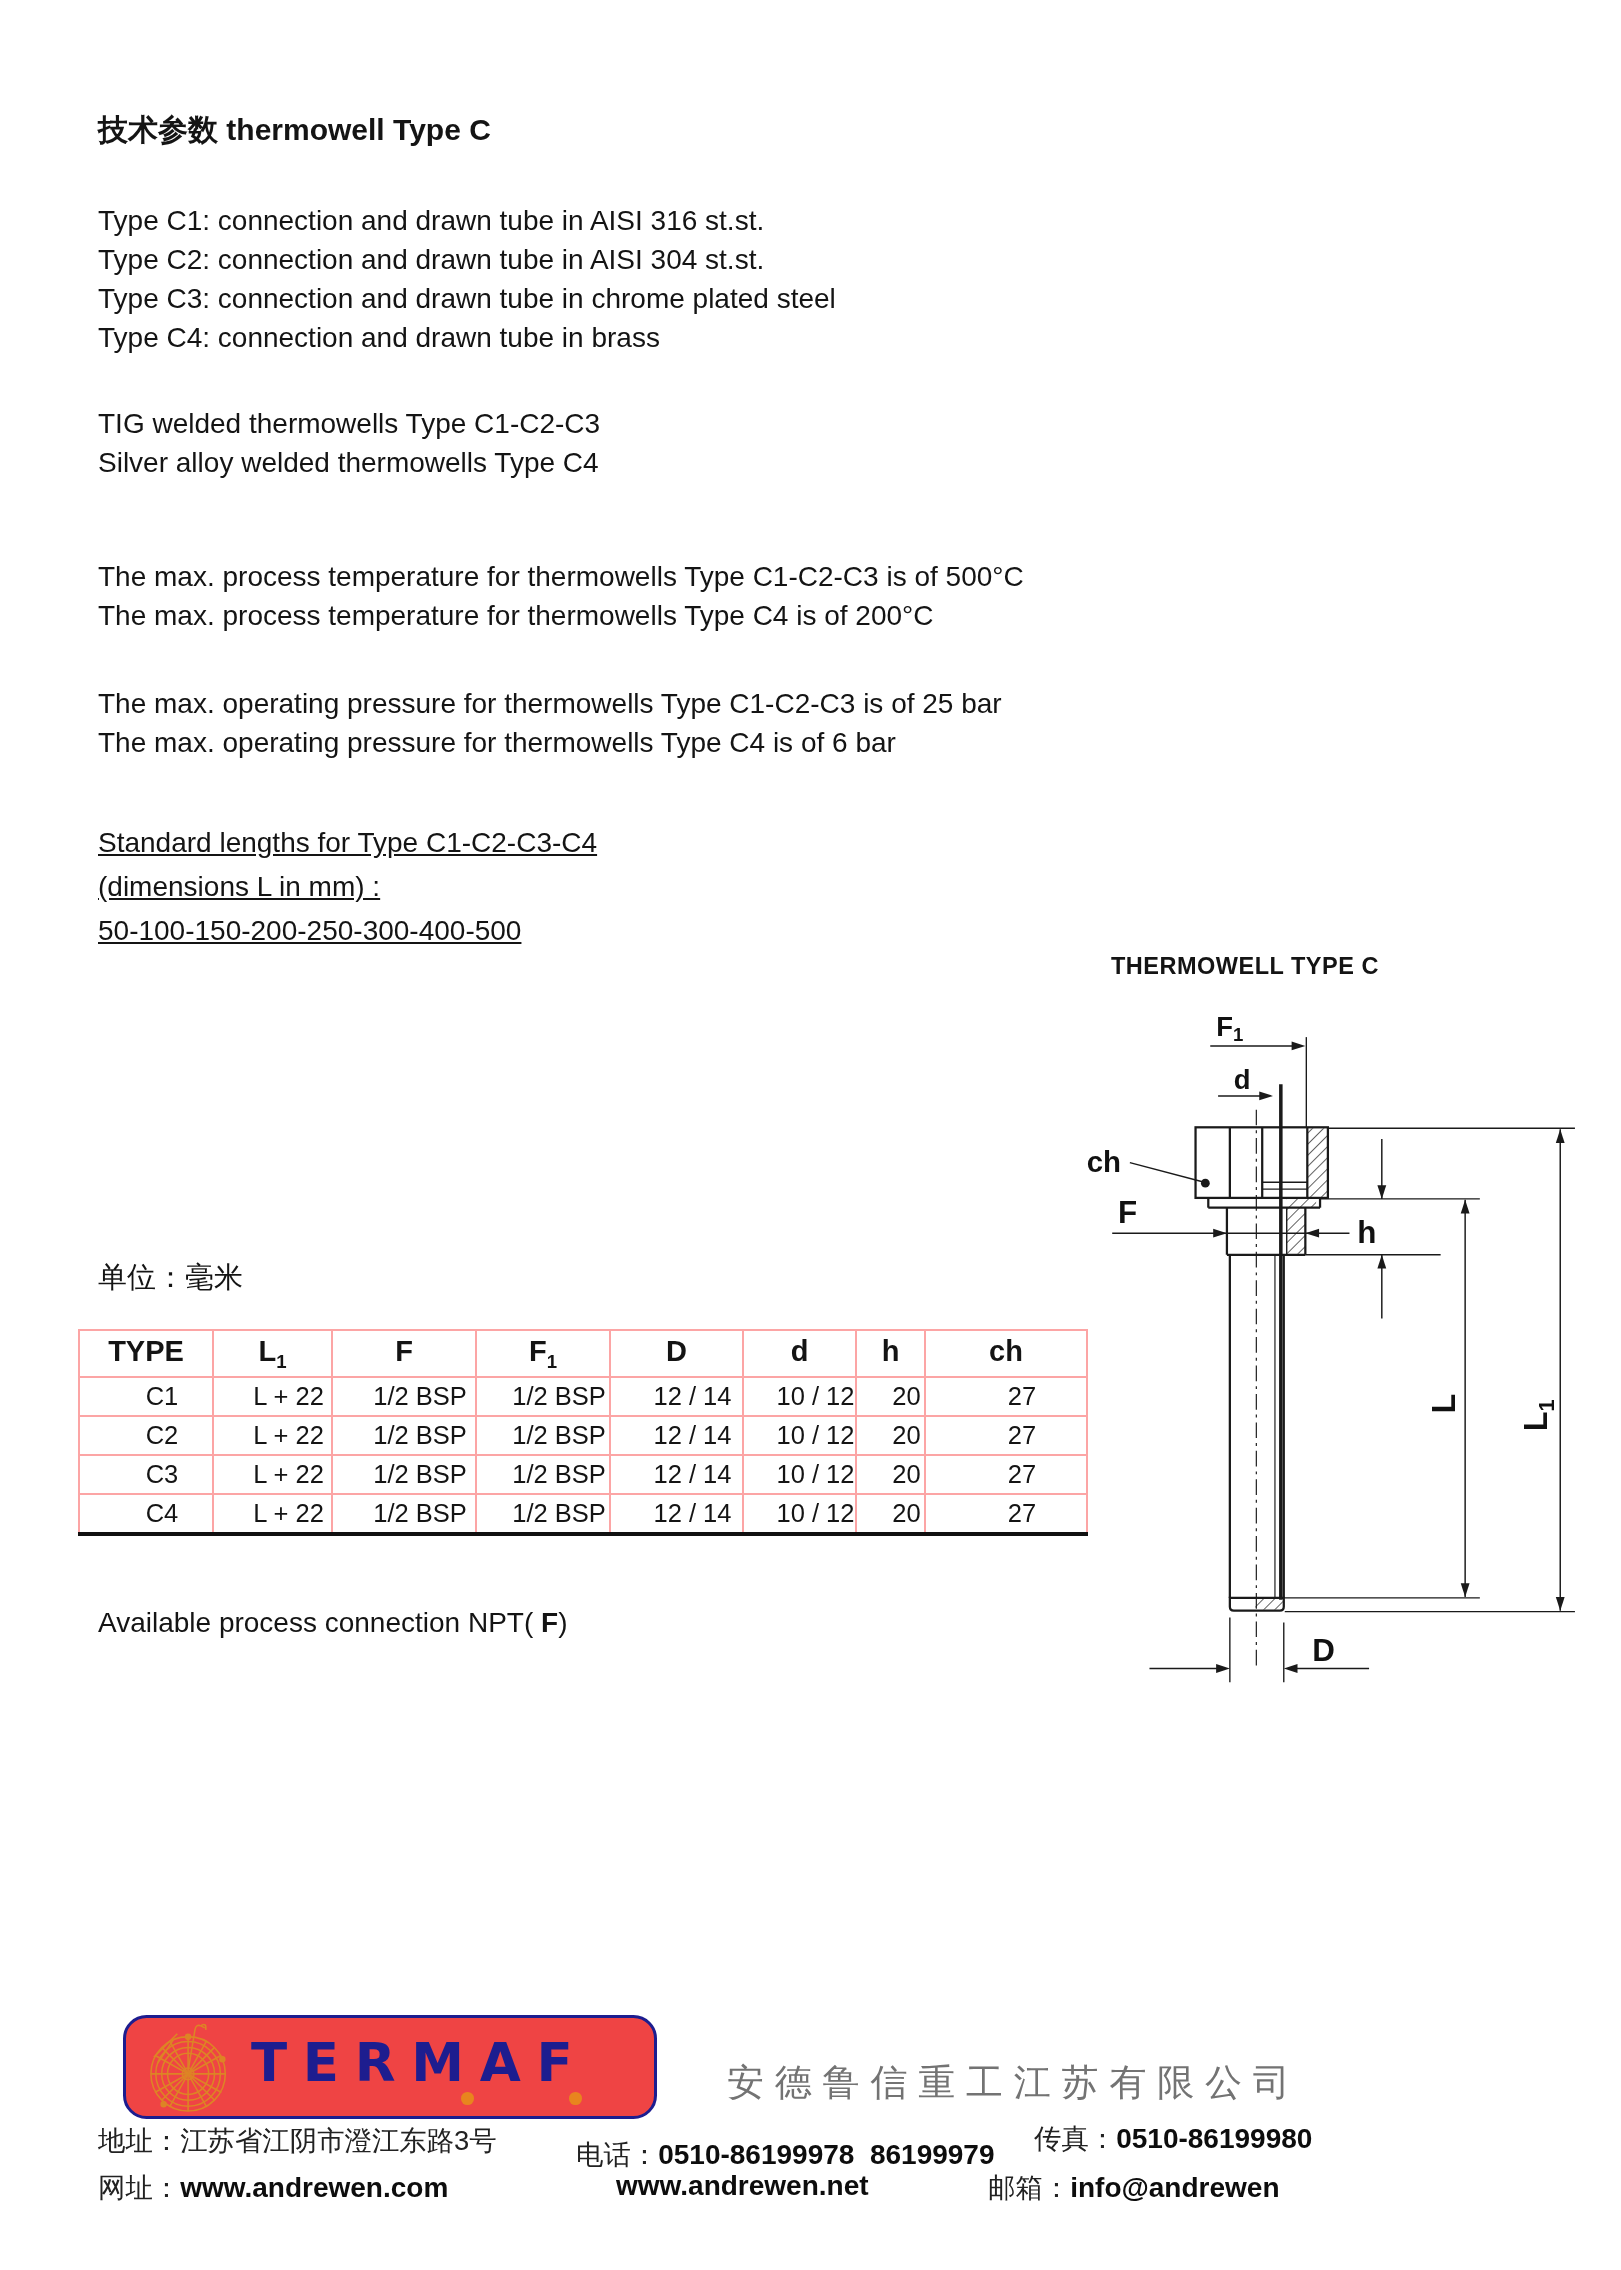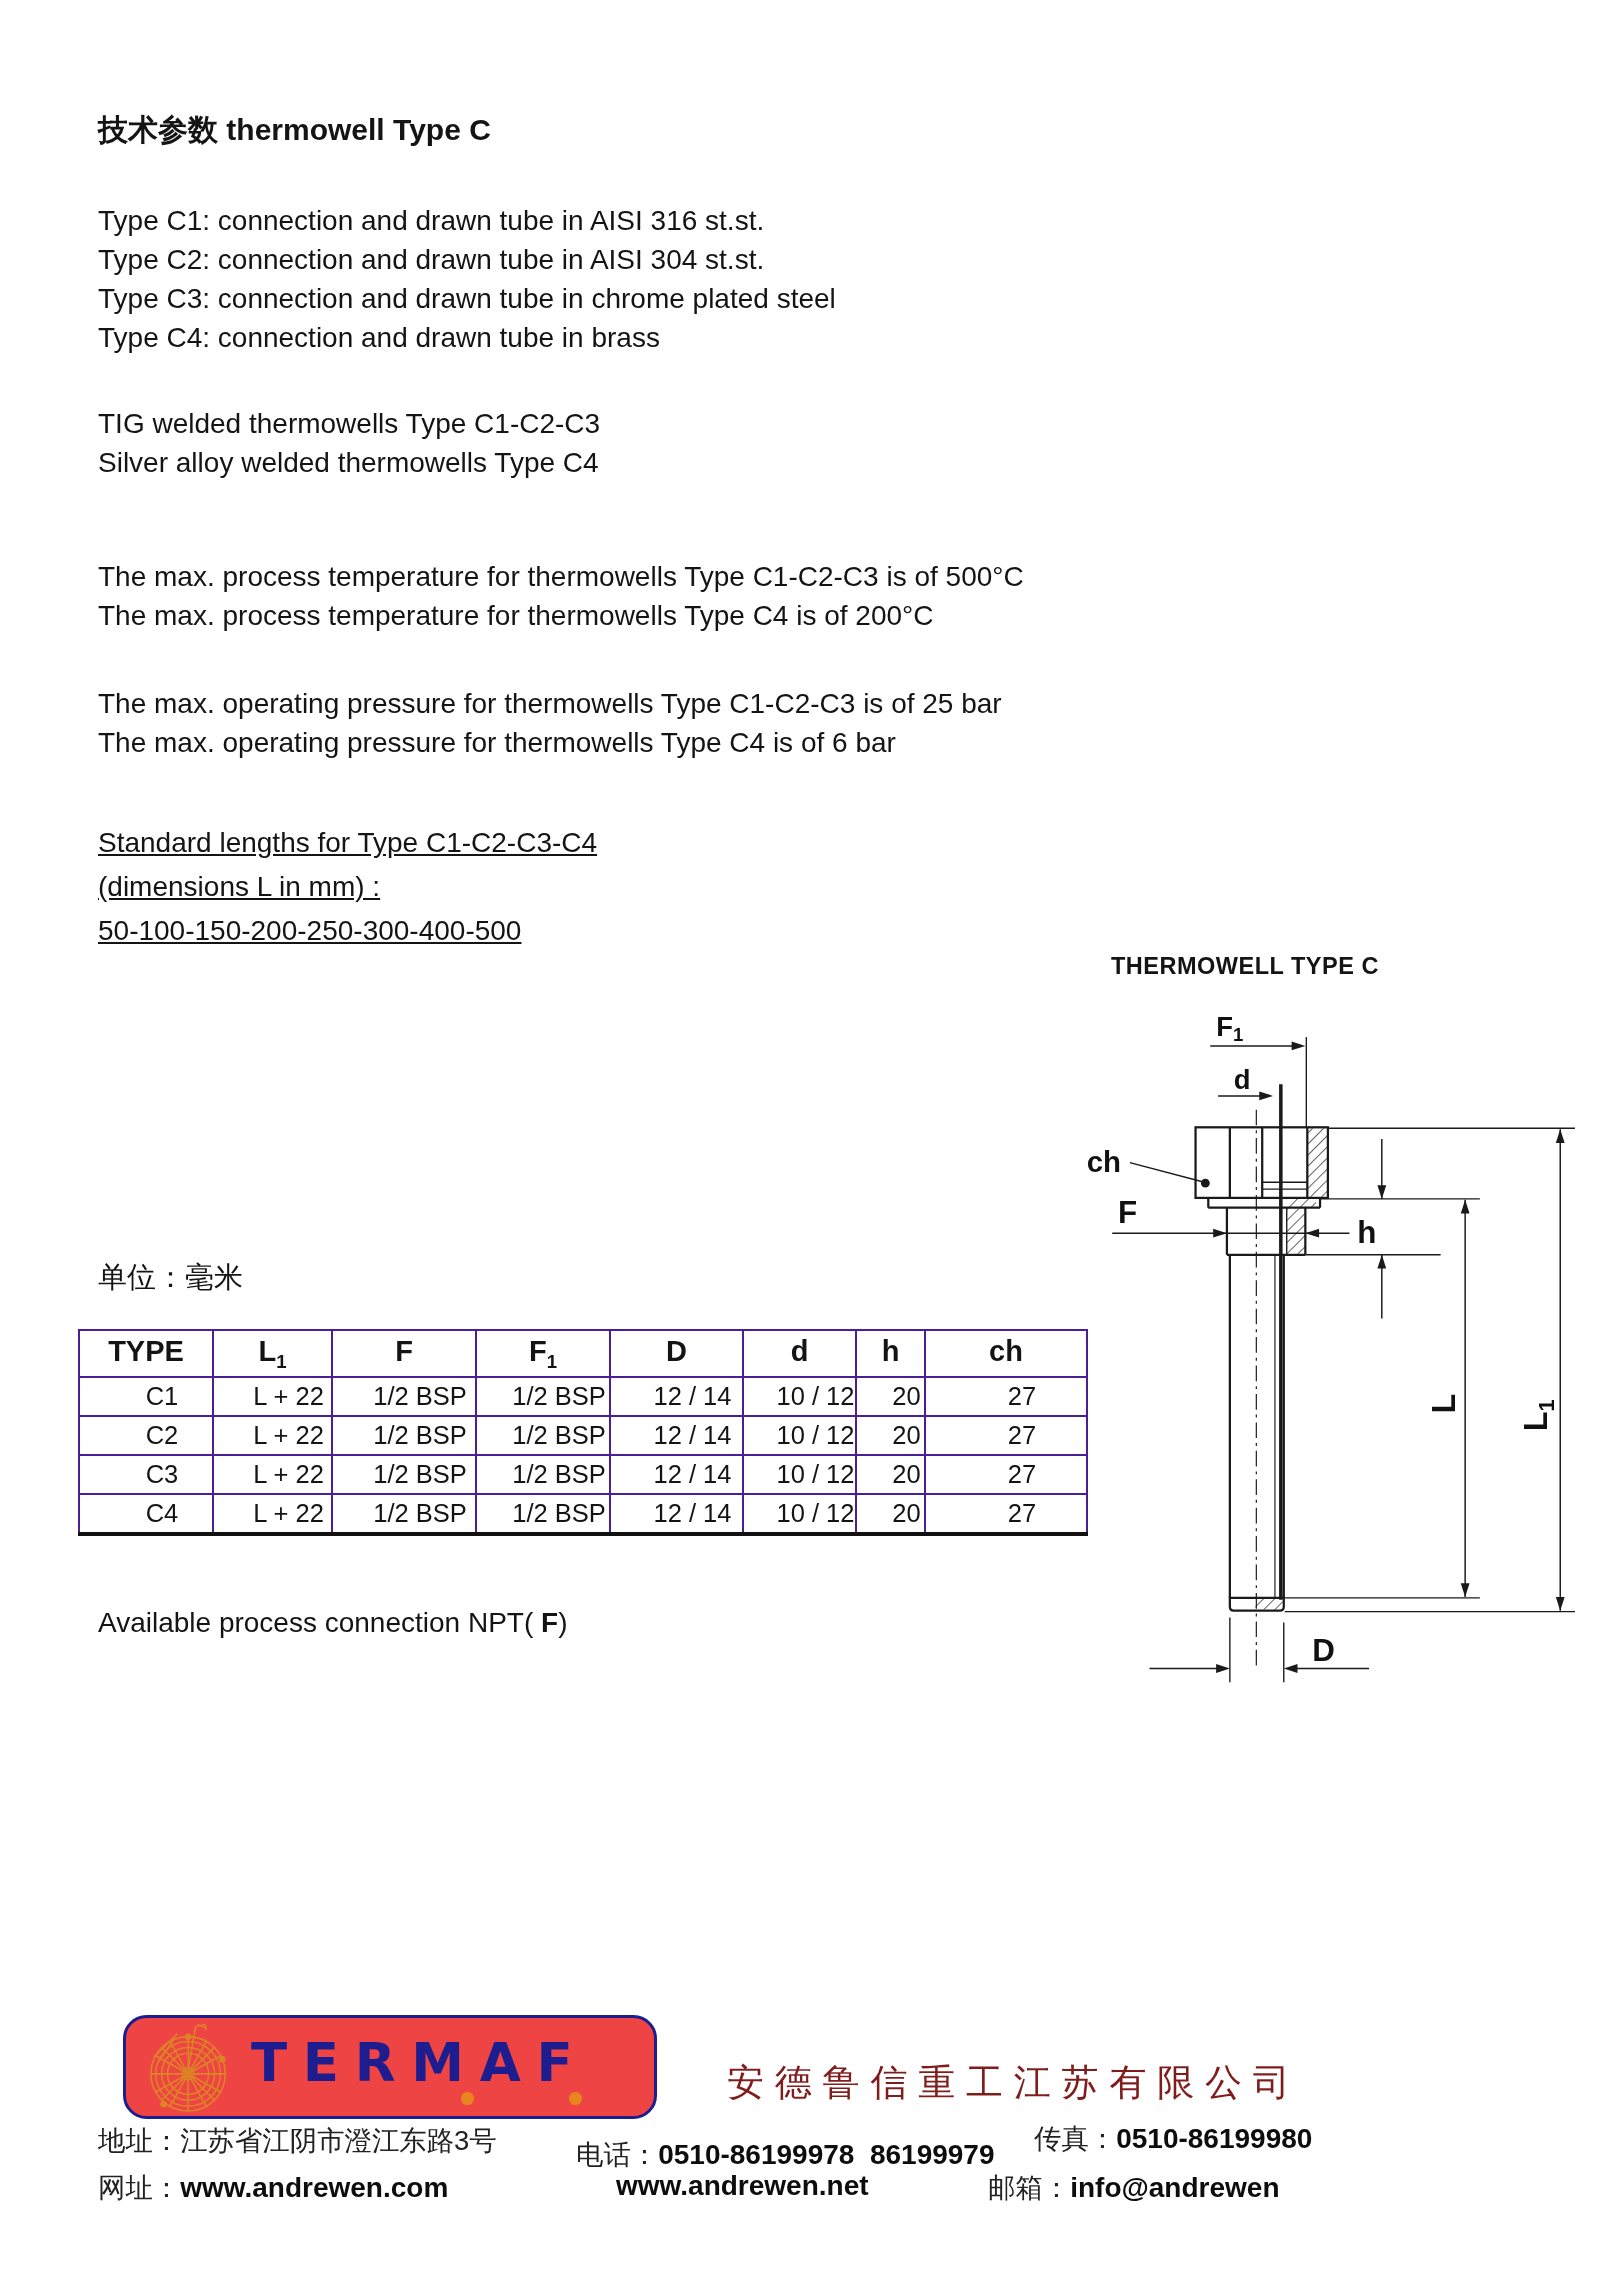--- a/index.html
+++ b/index.html
@@ -17,39 +17,39 @@
   .npt-note{left:98px;top:1607px;font-size:28px;}
   .npt-note b{font-weight:bold;}
 
   
   table.dim{
     position:absolute;left:78px;top:1329px;width:1008px;
     border-collapse:collapse;table-layout:fixed;background:#fff;
     border:2.9px solid #111;border-bottom-width:4.9px;
   }
   table.dim th,table.dim td{
-    border:2px solid #4c1d95;text-align:center;vertical-align:middle;
+    border:2px solid #fca5a5;text-align:center;vertical-align:middle;
     font-size:25.5px;padding:0;overflow:hidden;white-space:nowrap;
   }
   table.dim th{height:45px;font-size:29px;font-weight:bold;}
   table.dim td{height:37px;padding-left:32px;}
   table.dim sub{font-size:18.6px;}
 
   
   .logo-box{
     left:123px;top:2015px;width:534px;height:104px;
     border:3.9px solid #1d1d8f;border-radius:23.5px;background:#ef4444;box-sizing:border-box;
   }
   .logo-word{
     position:absolute;left:125px;top:13.7px;
     font-size:53px;font-weight:800;color:#1d1d8f;letter-spacing:15.7px;
     font-family:"DejaVu Sans","Liberation Sans",sans-serif;
   }
   .logo-dot{position:absolute;width:12.7px;height:12.7px;border-radius:50%;background:#e8851e;}
-  .company-name{left:727px;top:2058px;font-size:37px;letter-spacing:10.8px;color:#7f1d1d;}
+  .company-name{left:727px;top:2058px;font-size:37px;letter-spacing:10.8px;color:#737373;}
   .foot-line{font-size:27.4px;color:#222;}
   .foot-line .val{font-weight:bold;font-size:28px;white-space:pre;color:#0d0d0d;}
 </style>
 </head>
 <body>
 
 <div class="abs doc-title">技术参数 thermowell Type C</div>
 
 <div class="abs para" style="top:201px;">
   <div>Type C1: connection and drawn tube in AISI 316 st.st.</div>

